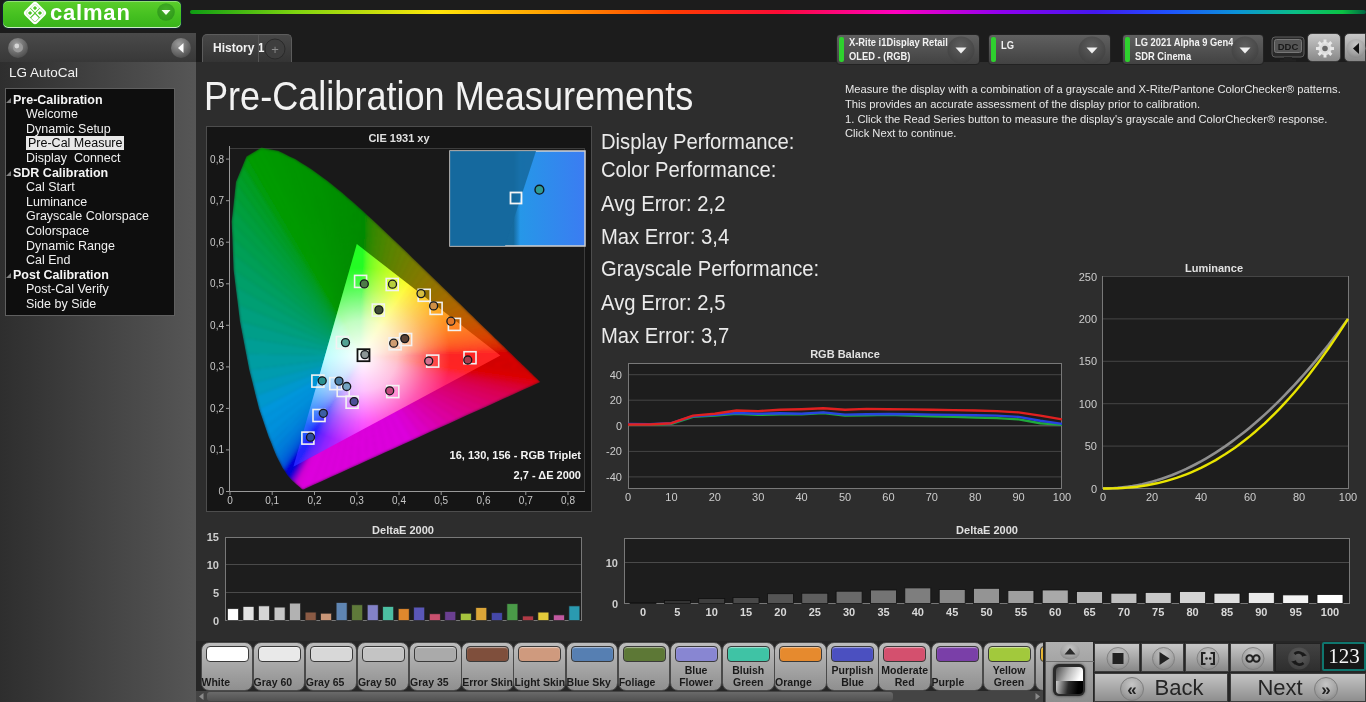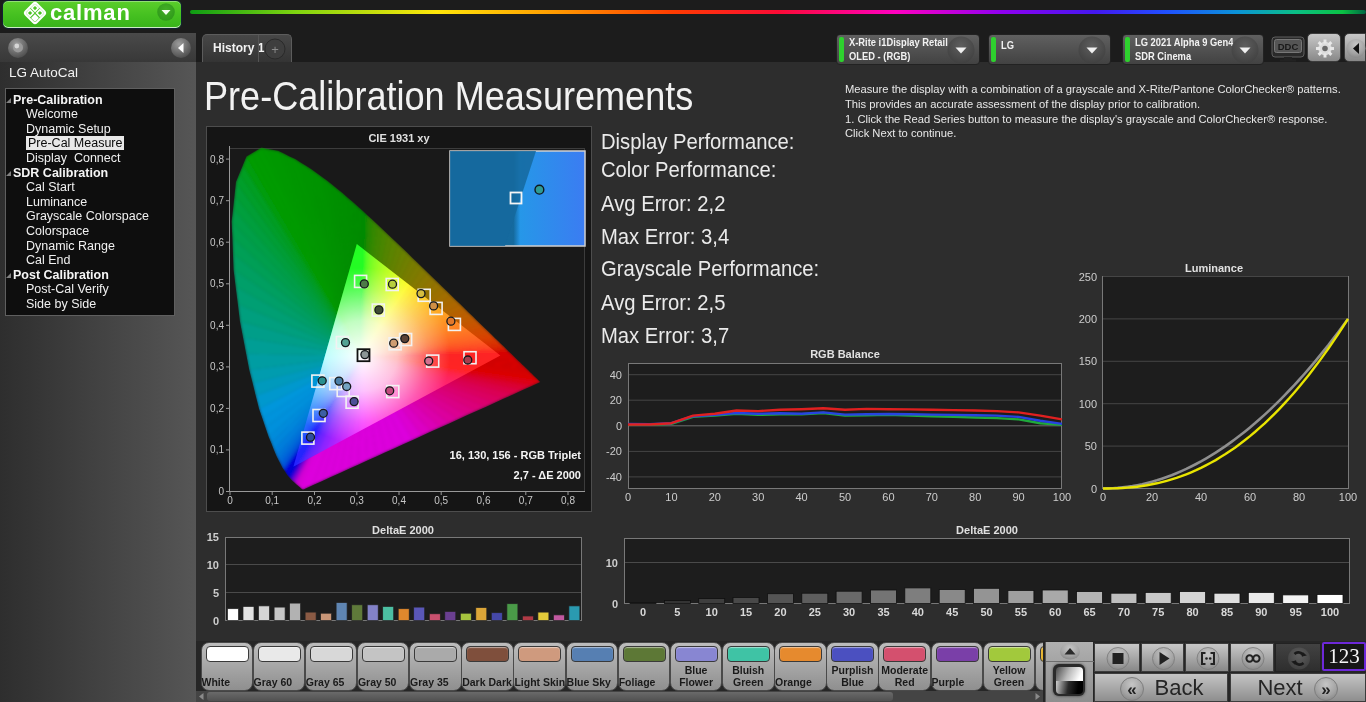--- a/index.html
+++ b/index.html
@@ -873,21 +873,21 @@
     <div class="swbtn" style="left:160.9px">
       <div class="swcol" style="background:#c4c4c4"></div>
       <div class="swlab1">Gray 50</div>
     </div>
     <div class="swbtn" style="left:213.1px">
       <div class="swcol" style="background:#aaaaaa"></div>
       <div class="swlab1">Gray 35</div>
     </div>
     <div class="swbtn" style="left:265.2px">
       <div class="swcol" style="background:#7f4f3c"></div>
-      <div class="swlab1">Dark Dark</div>
+      <div class="swlab1">Error Skin</div>
     </div>
     <div class="swbtn" style="left:317.4px">
       <div class="swcol" style="background:#cf9a7e"></div>
       <div class="swlab1">Light Skin</div>
     </div>
     <div class="swbtn" style="left:369.6px">
       <div class="swcol" style="background:#567fb2"></div>
       <div class="swlab1">Blue Sky</div>
     </div>
     <div class="swbtn" style="left:421.7px">
@@ -970,21 +970,21 @@
       <circle cx="18.600000" cy="14.5" r="3.2" fill="none" stroke="#222" stroke-width="2"></circle>
       <circle cx="25.400000" cy="14.5" r="3.2" fill="none" stroke="#222" stroke-width="2"></circle>
     </svg></div>
 <div class="darkbtn" style="left:1275px;top:643px;width:46px;height:29px"><svg width="46" height="29">
       <circle cx="23.000000" cy="14.5" r="11" fill="url(#circgd)"></circle>
       <path d="M18.500000 10 a5.5 5.5 0 0 1 9 2" stroke="#1a1a1a" stroke-width="2.6" fill="none"></path>
       <path d="M27.500000 19 a5.5 5.5 0 0 1 -9 -2" stroke="#1a1a1a" stroke-width="2.6" fill="none"></path>
       <path d="M25.800000 12.5 l5 -1 l-4 -3.4 Z" fill="#1a1a1a"></path>
       <path d="M20.200000 16.5 l-5 1 l4 3.4 Z" fill="#1a1a1a"></path>
     </svg></div>
-<div style="position:absolute;left:1322px;top:642px;width:44px;height:29px;background:#161616;border:2px solid #6d28d9;border-radius:2px;box-sizing:border-box;color:#f5f5f5;font:21px 'Liberation Serif', serif;text-align:center;line-height:25px">123</div>
+<div style="position:absolute;left:1322px;top:642px;width:44px;height:29px;background:#161616;border:2px solid #0f766e;border-radius:2px;box-sizing:border-box;color:#f5f5f5;font:21px 'Liberation Serif', serif;text-align:center;line-height:25px">123</div>
 <div class="navbtn" style="left:1094px;top:673px;width:134px"><svg width="26" height="26" style="vertical-align:-7px;margin-right:10px">
       <circle cx="13" cy="13" r="11.5" fill="url(#circg)" stroke="#7e7e7e"></circle>
       <text x="13" y="19" font-size="17" font-weight="bold" fill="#222" text-anchor="middle" font-family="Liberation Sans">«</text>
     </svg>Back</div>
 <div class="navbtn" style="left:1230px;top:673px;width:136px">Next<svg width="26" height="26" style="vertical-align:-7px;margin-left:10px">
       <circle cx="13" cy="13" r="11.5" fill="url(#circg)" stroke="#7e7e7e"></circle>
       <text x="13" y="19" font-size="17" font-weight="bold" fill="#222" text-anchor="middle" font-family="Liberation Sans">»</text>
     </svg></div>
 <div style="position:absolute;left:196px;top:691px;width:847px;height:11px;background:#444">
     <svg style="position:absolute;left:0;top:0" width="11" height="11">

